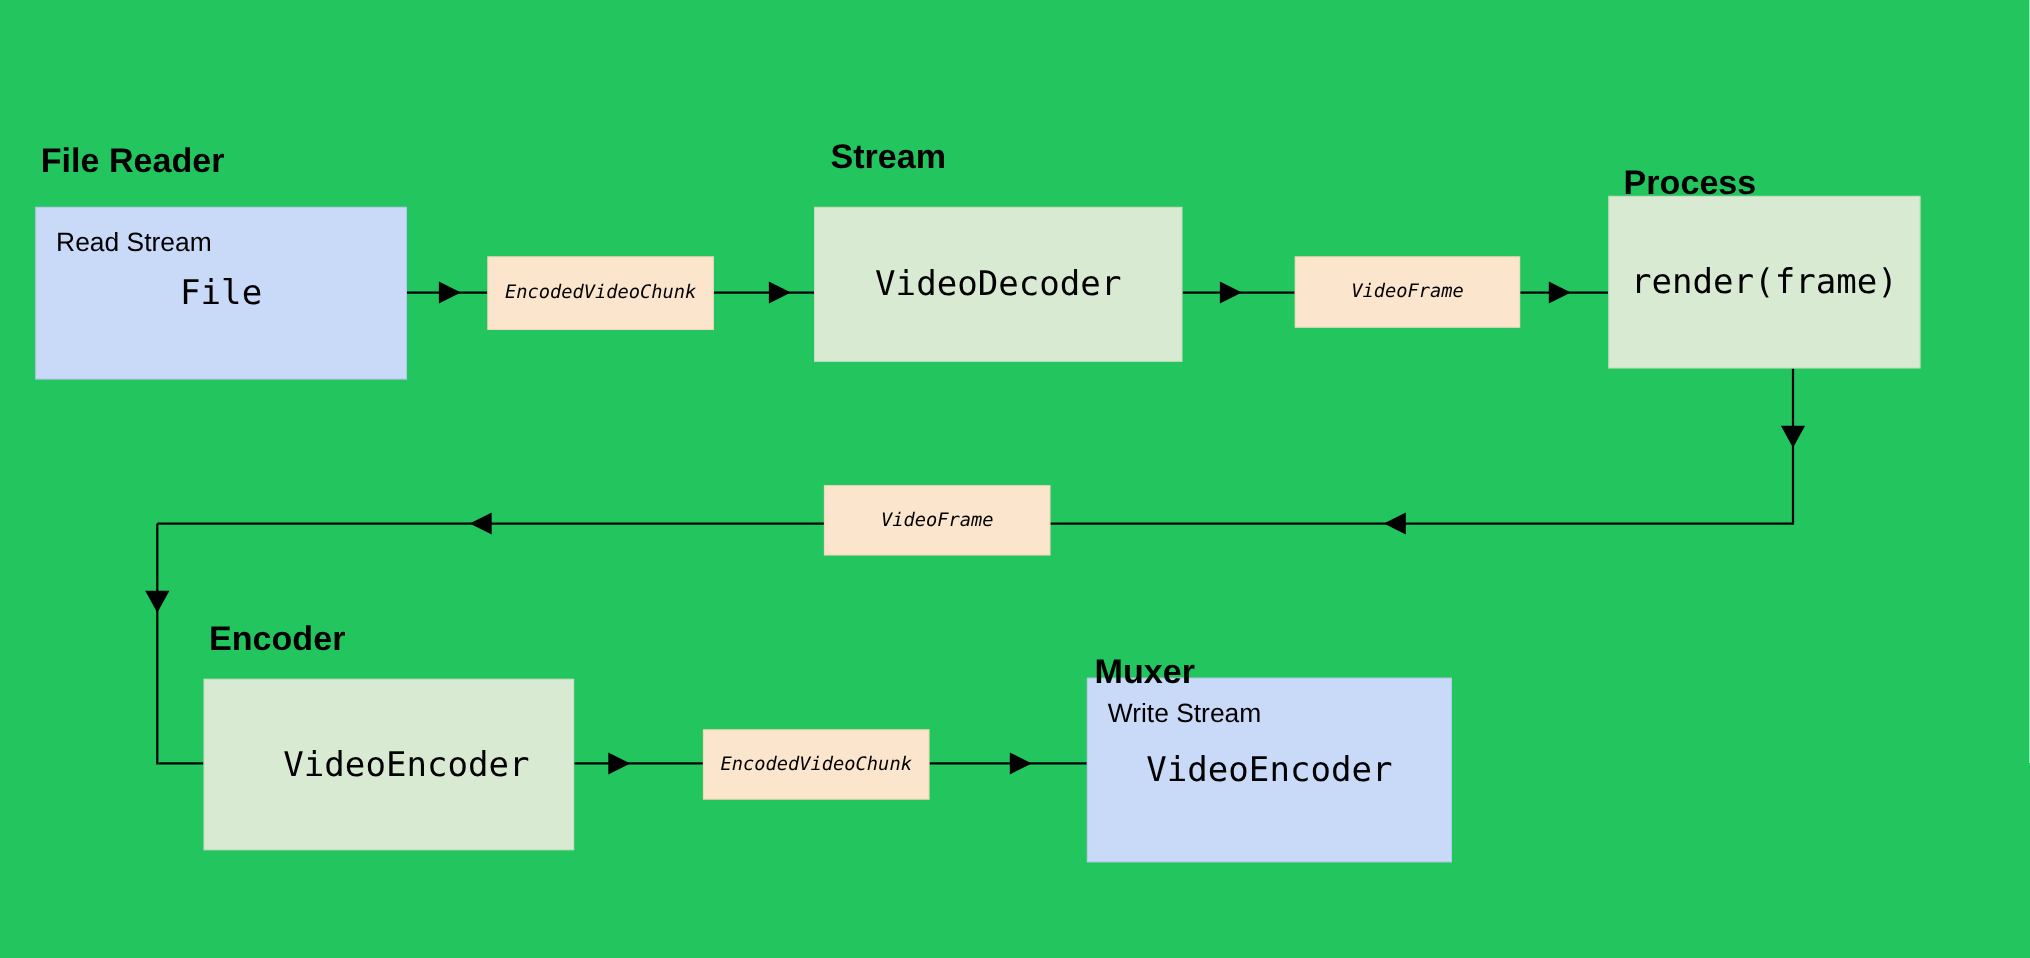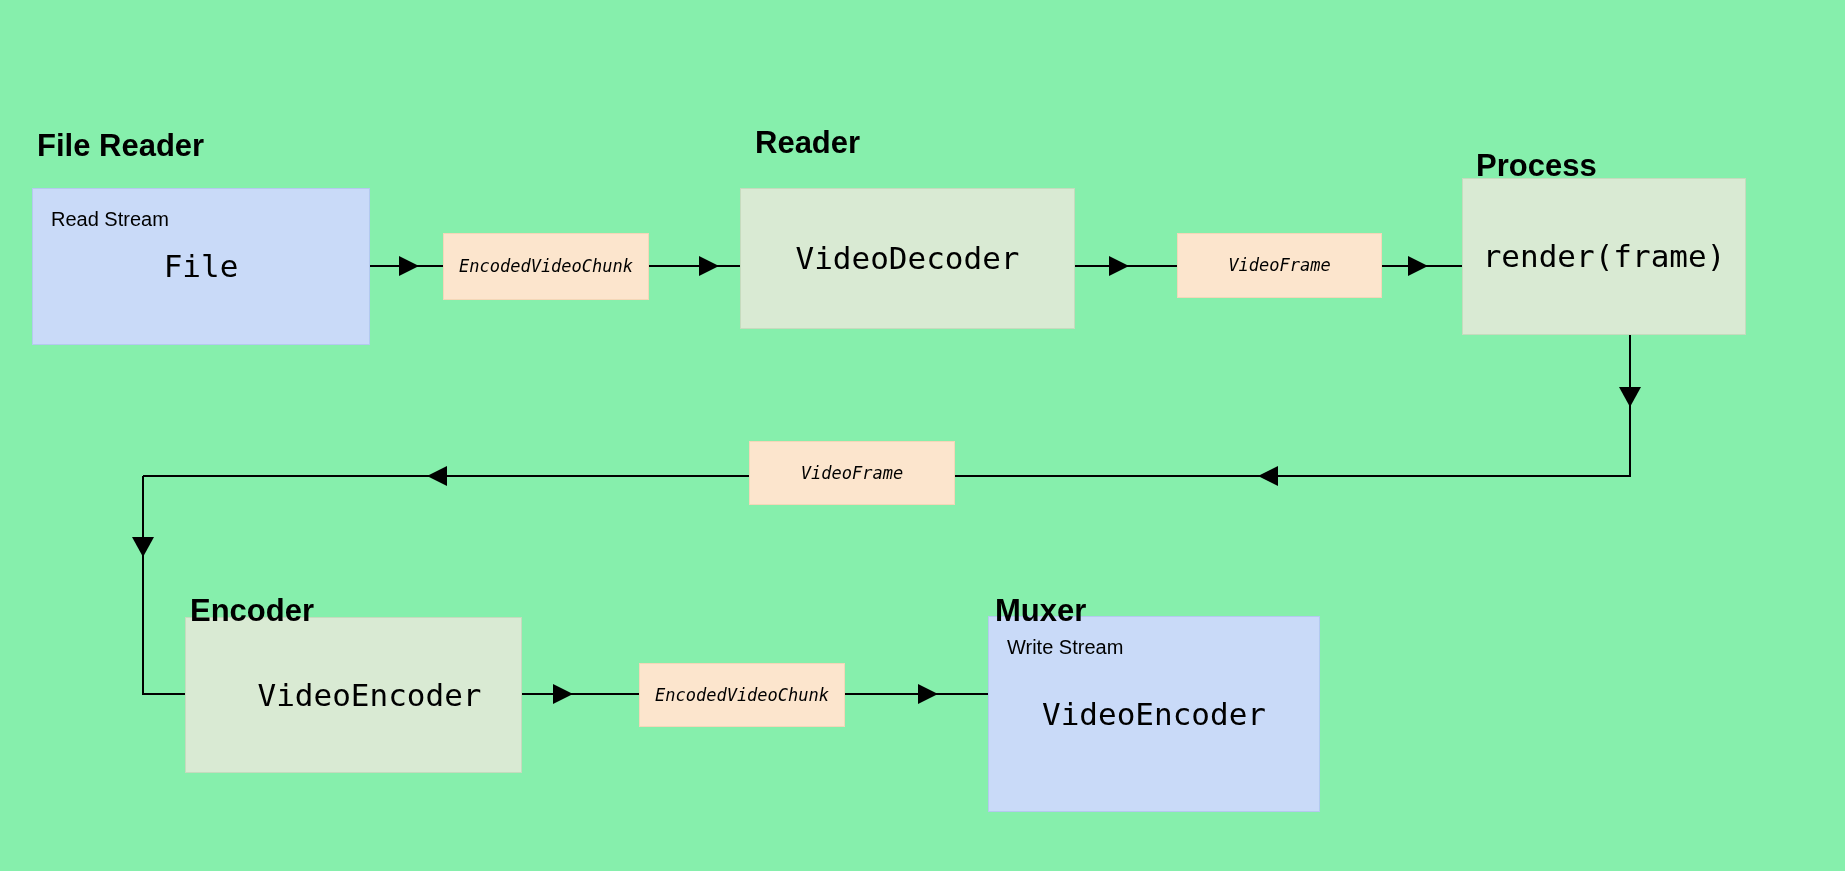--- a/index.html
+++ b/index.html
@@ -6,21 +6,21 @@
     --io-fill:#c9daf8;
     --component-fill:#d9ead3;
     --data-fill:#fce5cd;
     --line:#000000;
     --text:#000000;
   }
   html,body{margin:0;padding:0;background:#ffffff;}
   .canvas{
     position:relative;
     width:1845px;height:871px;
-    background:#86efac;
+    background:#22c55e;
     overflow:hidden;
     font-family:"Liberation Sans", sans-serif;
     color:var(--text);
   }
   .title{
     position:absolute;
     font-family:"Liberation Sans", sans-serif;
     font-weight:700;
     font-size:31px;
     line-height:1;
@@ -47,21 +47,21 @@
   .small-mono{
     font-family:"DejaVu Sans Mono", monospace;
     font-size:17px;
     line-height:1;
     white-space:nowrap;
     font-style:italic;
   }
   .sub-label{
     position:absolute;
     left:18px;top:18px;
-    font-size:20px;
+    font-size:24px;
     line-height:1.2;
     white-space:nowrap;
   }
   .line{
     position:absolute;
     background:var(--line);
     z-index:1;
   }
   .arr{
     position:absolute;
@@ -83,23 +83,23 @@
     border-right:11px solid transparent;
     border-top:20px solid var(--line);
   }
 </style>
 </head>
 <body>
 
 <div class="canvas">
 
   <div class="title" style="left:37px;top:130px;">File Reader</div>
-  <div class="title" style="left:755px;top:127px;">Reader</div>
+  <div class="title" style="left:755px;top:127px;">Stream</div>
   <div class="title" style="left:1476px;top:119px;margin-top:31px;">Process</div>
-  <div class="title" style="left:190px;top:595px;">Encoder</div>
+  <div class="title" style="left:190px;top:565px;">Encoder</div>
   <div class="title" style="left:995px;top:559px;margin-top:36px;">Muxer</div>
 
   <div class="line" style="left:370px;top:265px;width:73px;height:2px;"></div>
   <div class="line" style="left:649px;top:265px;width:91px;height:2px;"></div>
   <div class="line" style="left:1075px;top:265px;width:102px;height:2px;"></div>
   <div class="line" style="left:1382px;top:265px;width:80px;height:2px;"></div>
   <div class="line" style="left:1629px;top:335px;width:2px;height:142px;"></div>
   <div class="line" style="left:143px;top:475px;width:1487px;height:2px;"></div>
   <div class="line" style="left:142px;top:476px;width:2px;height:219px;"></div>
   <div class="line" style="left:144px;top:693px;width:41px;height:2px;"></div>
@@ -143,18 +143,18 @@
   </div>
 
   <div class="box comp" style="left:185px;top:617px;width:337px;height:156px;padding-left:32px;">
     <span class="main-mono">VideoEncoder</span>
   </div>
 
   <div class="box data" style="left:639px;top:663px;width:206px;height:64px;">
     <span class="small-mono">EncodedVideoChunk</span>
   </div>
 
-  <div class="box io" style="left:988px;top:616px;width:332px;height:196px;">
+  <div class="box io" style="left:988px;top:616px;width:332px;height:168px;">
     <span class="sub-label">Write Stream</span>
     <span class="main-mono">VideoEncoder</span>
   </div>
 
 </div>
 
 </body></html>

